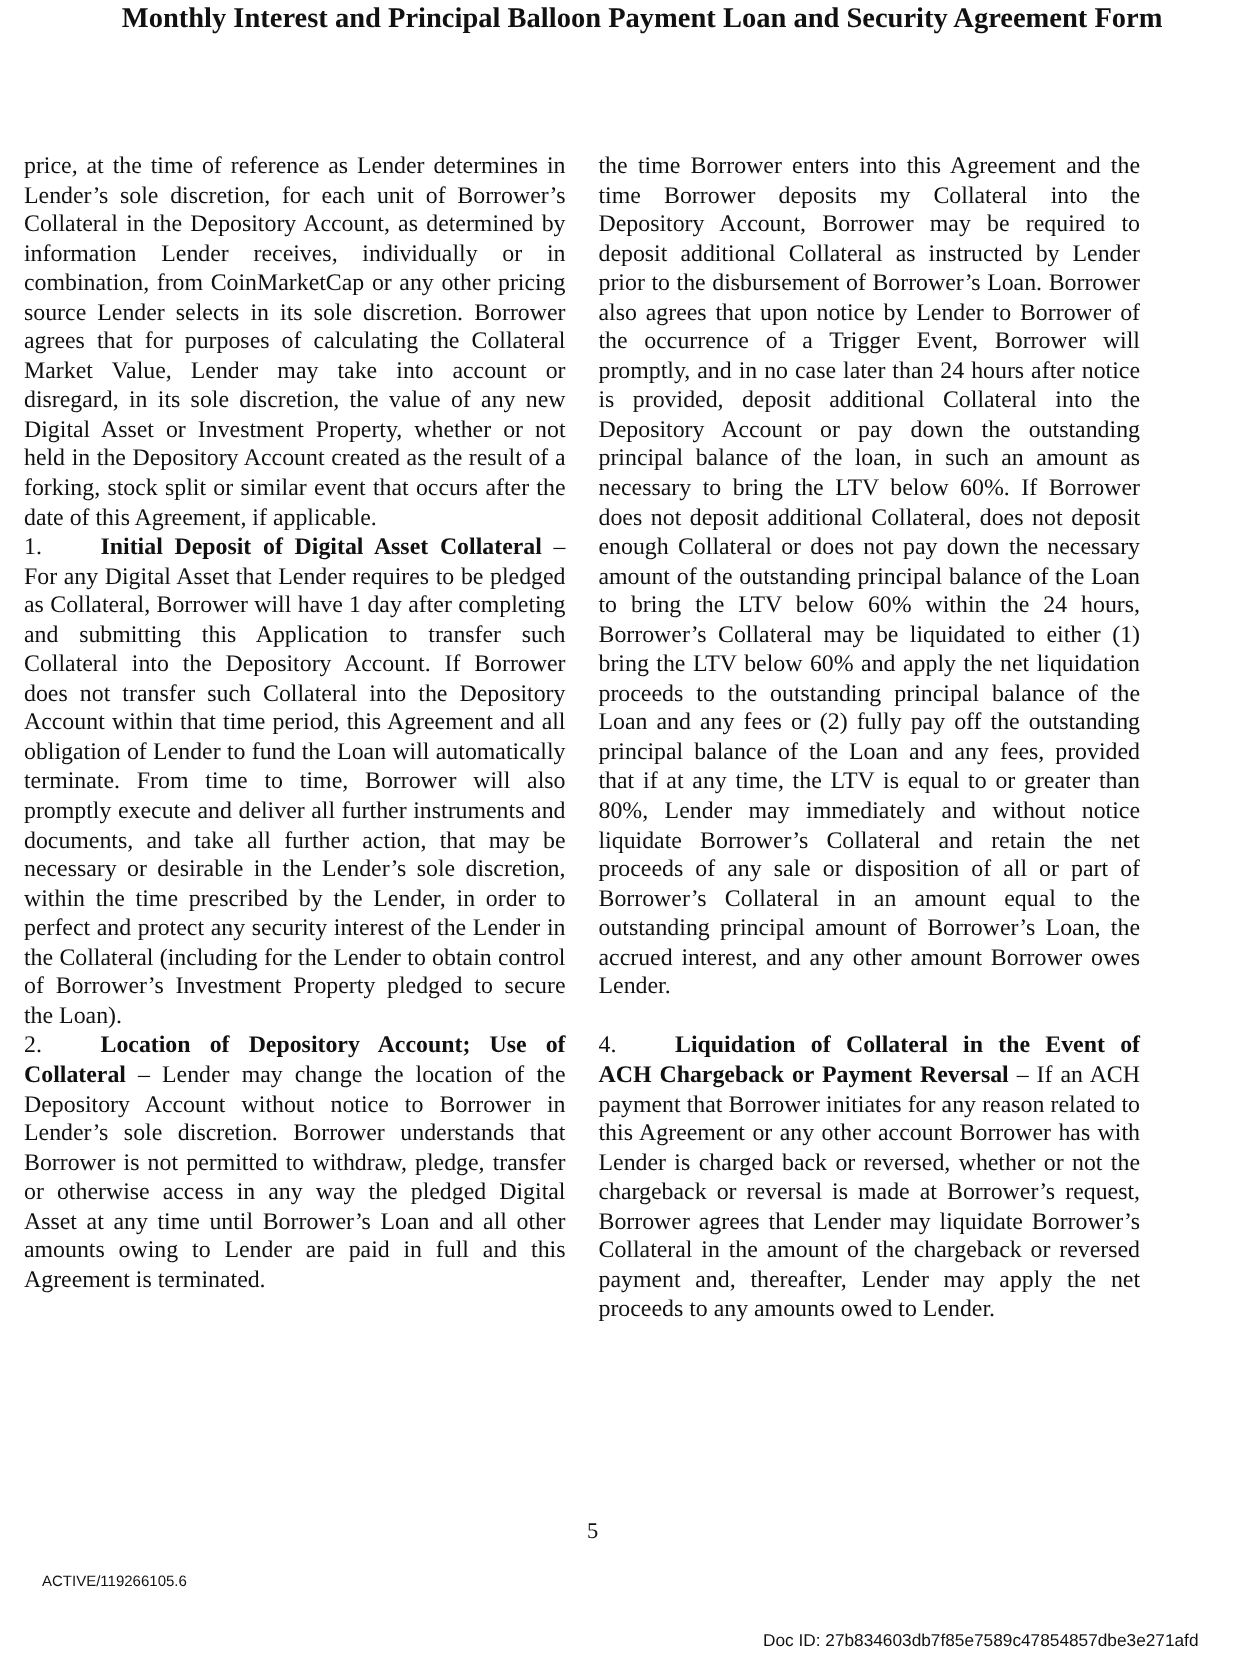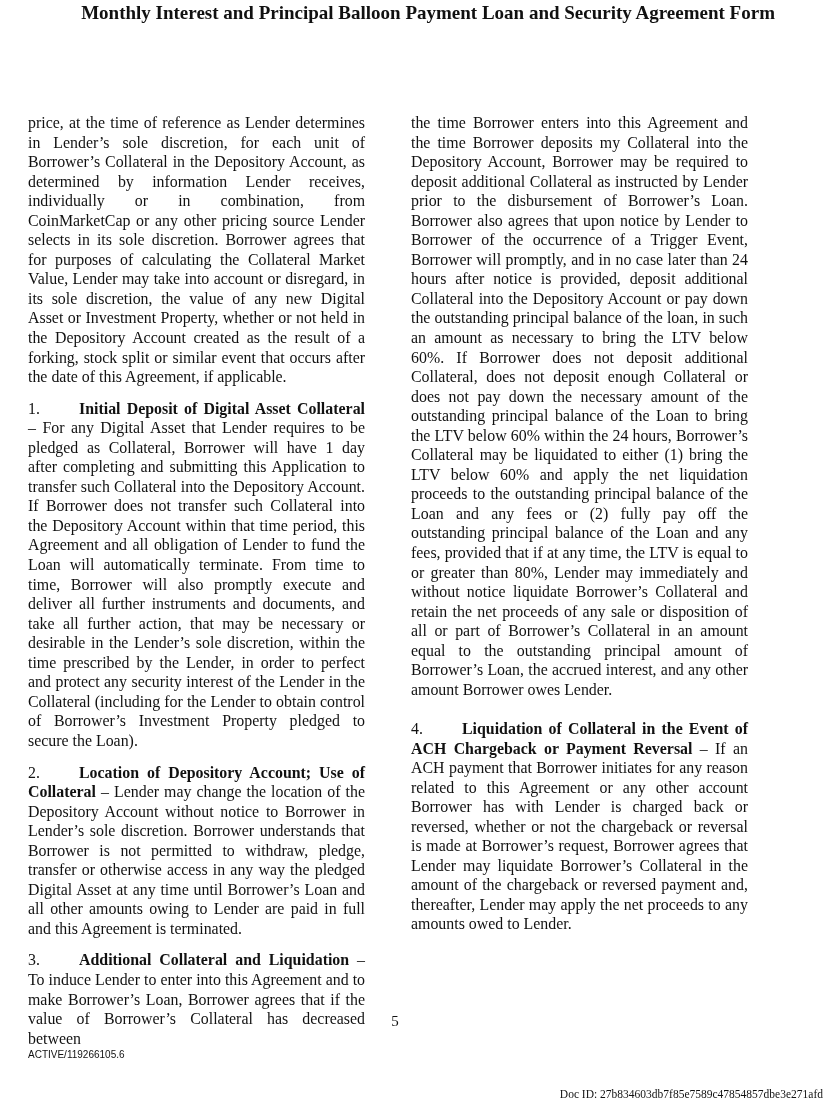--- a/index.html
+++ b/index.html
@@ -12,61 +12,58 @@
     position: absolute; right: 50px; top: 2px;
     font-weight: bold; font-size: 19px; white-space: nowrap;
   }
   .col {
     position: absolute; top: 101px; width: 361px;
     font-size: 15.9px; line-height: 19.55px;
     text-align: justify;
   }
   .col-left { left: 16px; }
   .col-right { left: 399px; }
-  .col p { margin: 12px; }
+  .col p { margin: 0; }
   .heading {
     font-weight: bold; margin-top: 19.55px !important;
   }
   .num { display: inline-block; width: 51px; font-weight: normal; }
   .heading .num { font-weight: bold; }
   .sec-title { font-weight: bold; }
   .gap { margin-top: 19.55px !important; }
   .page-number {
     position: absolute; left: 0; width: 790px; top: 1013px;
     text-align: center; font-size: 15px;
   }
   .active-id {
     position: absolute; left: 28px; top: 1049px;
     font-family: "Liberation Sans", sans-serif; font-size: 10px;
   }
   .doc-id {
-    position: absolute; right: 2px; top: 1088px;
-    font-family: Liberation Serif, serif; font-size: 11.5px;
+    position: absolute; right: 26px; top: 1088px;
+    font-family: Liberation Sans, sans-serif; font-size: 11.5px;
   }
 </style>
 </head>
 <body>
 
 <div class="header-title">Monthly Interest and Principal Balloon Payment Loan and Security Agreement Form</div>
 
 <div class="col col-left">
   <p>price, at the time of reference as Lender determines in Lender’s sole discretion, for each unit of Borrower’s Collateral in the Depository Account, as determined by information Lender receives, individually or in combination, from CoinMarketCap or any other pricing source Lender selects in its sole discretion. Borrower agrees that for purposes of calculating the Collateral Market Value, Lender may take into account or disregard, in its sole discretion, the value of any new Digital Asset or Investment Property, whether or not held in the Depository Account created as the result of a forking, stock split or similar event that occurs after the date of this Agreement, if applicable.</p>
 
 
   <p>
     <span class="num">1.</span><span class="sec-title">Initial Deposit of Digital Asset Collateral</span><span> – For any Digital Asset that Lender requires to be pledged as Collateral, Borrower will have 1 day after completing and submitting this Application to transfer such Collateral into the Depository Account. If Borrower does not transfer such Collateral into the Depository Account within that time period, this Agreement and all obligation of Lender to fund the Loan will automatically terminate. From time to time, Borrower will also promptly execute and deliver all further instruments and documents, and take all further action, that may be necessary or desirable in the Lender’s sole discretion, within the time prescribed by the Lender, in order to perfect and protect any security interest of the Lender in the Collateral (including for the Lender to obtain control of Borrower’s Investment Property pledged to secure the Loan).</span>
   </p>
 
   <p>
     <span class="num">2.</span><span class="sec-title">Location of Depository Account; Use of Collateral</span><span> – Lender may change the location of the Depository Account without notice to Borrower in Lender’s sole discretion. Borrower understands that Borrower is not permitted to withdraw, pledge, transfer or otherwise access in any way the pledged Digital Asset at any time until Borrower’s Loan and all other amounts owing to Lender are paid in full and this Agreement is terminated.</span>
   </p>
 
-  <p>
-    <span class="num">3.</span><span class="sec-title">Additional Collateral and Liquidation</span><span> – To induce Lender to enter into this Agreement and to make Borrower’s Loan, Borrower agrees that if the value of Borrower’s Collateral has decreased between</span>
-  </p>
 </div>
 
 <div class="col col-right">
   <p>the time Borrower enters into this Agreement and the time Borrower deposits my Collateral into the Depository Account, Borrower may be required to deposit additional Collateral as instructed by Lender prior to the disbursement of Borrower’s Loan. Borrower also agrees that upon notice by Lender to Borrower of the occurrence of a Trigger Event, Borrower will promptly, and in no case later than 24 hours after notice is provided, deposit additional Collateral into the Depository Account or pay down the outstanding principal balance of the loan, in such an amount as necessary to bring the LTV below 60%. If Borrower does not deposit additional Collateral, does not deposit enough Collateral or does not pay down the necessary amount of the outstanding principal balance of the Loan to bring the LTV below 60% within the 24 hours, Borrower’s Collateral may be liquidated to either (1) bring the LTV below 60% and apply the net liquidation proceeds to the outstanding principal balance of the Loan and any fees or (2) fully pay off the outstanding principal balance of the Loan and any fees, provided that if at any time, the LTV is equal to or greater than 80%, Lender may immediately and without notice liquidate Borrower’s Collateral and retain the net proceeds of any sale or disposition of all or part of Borrower’s Collateral in an amount equal to the outstanding principal amount of Borrower’s Loan, the accrued interest, and any other amount Borrower owes Lender.</p>
 
   <p class="gap">
     <span class="num">4.</span><span class="sec-title">Liquidation of Collateral in the Event of ACH Chargeback or Payment Reversal</span><span> – If an ACH payment that Borrower initiates for any reason related to this Agreement or any other account Borrower has with Lender is charged back or reversed, whether or not the chargeback or reversal is made at Borrower’s request, Borrower agrees that Lender may liquidate Borrower’s Collateral in the amount of the chargeback or reversed payment and, thereafter, Lender may apply the net proceeds to any amounts owed to Lender.</span>
   </p>
 
 </div>

